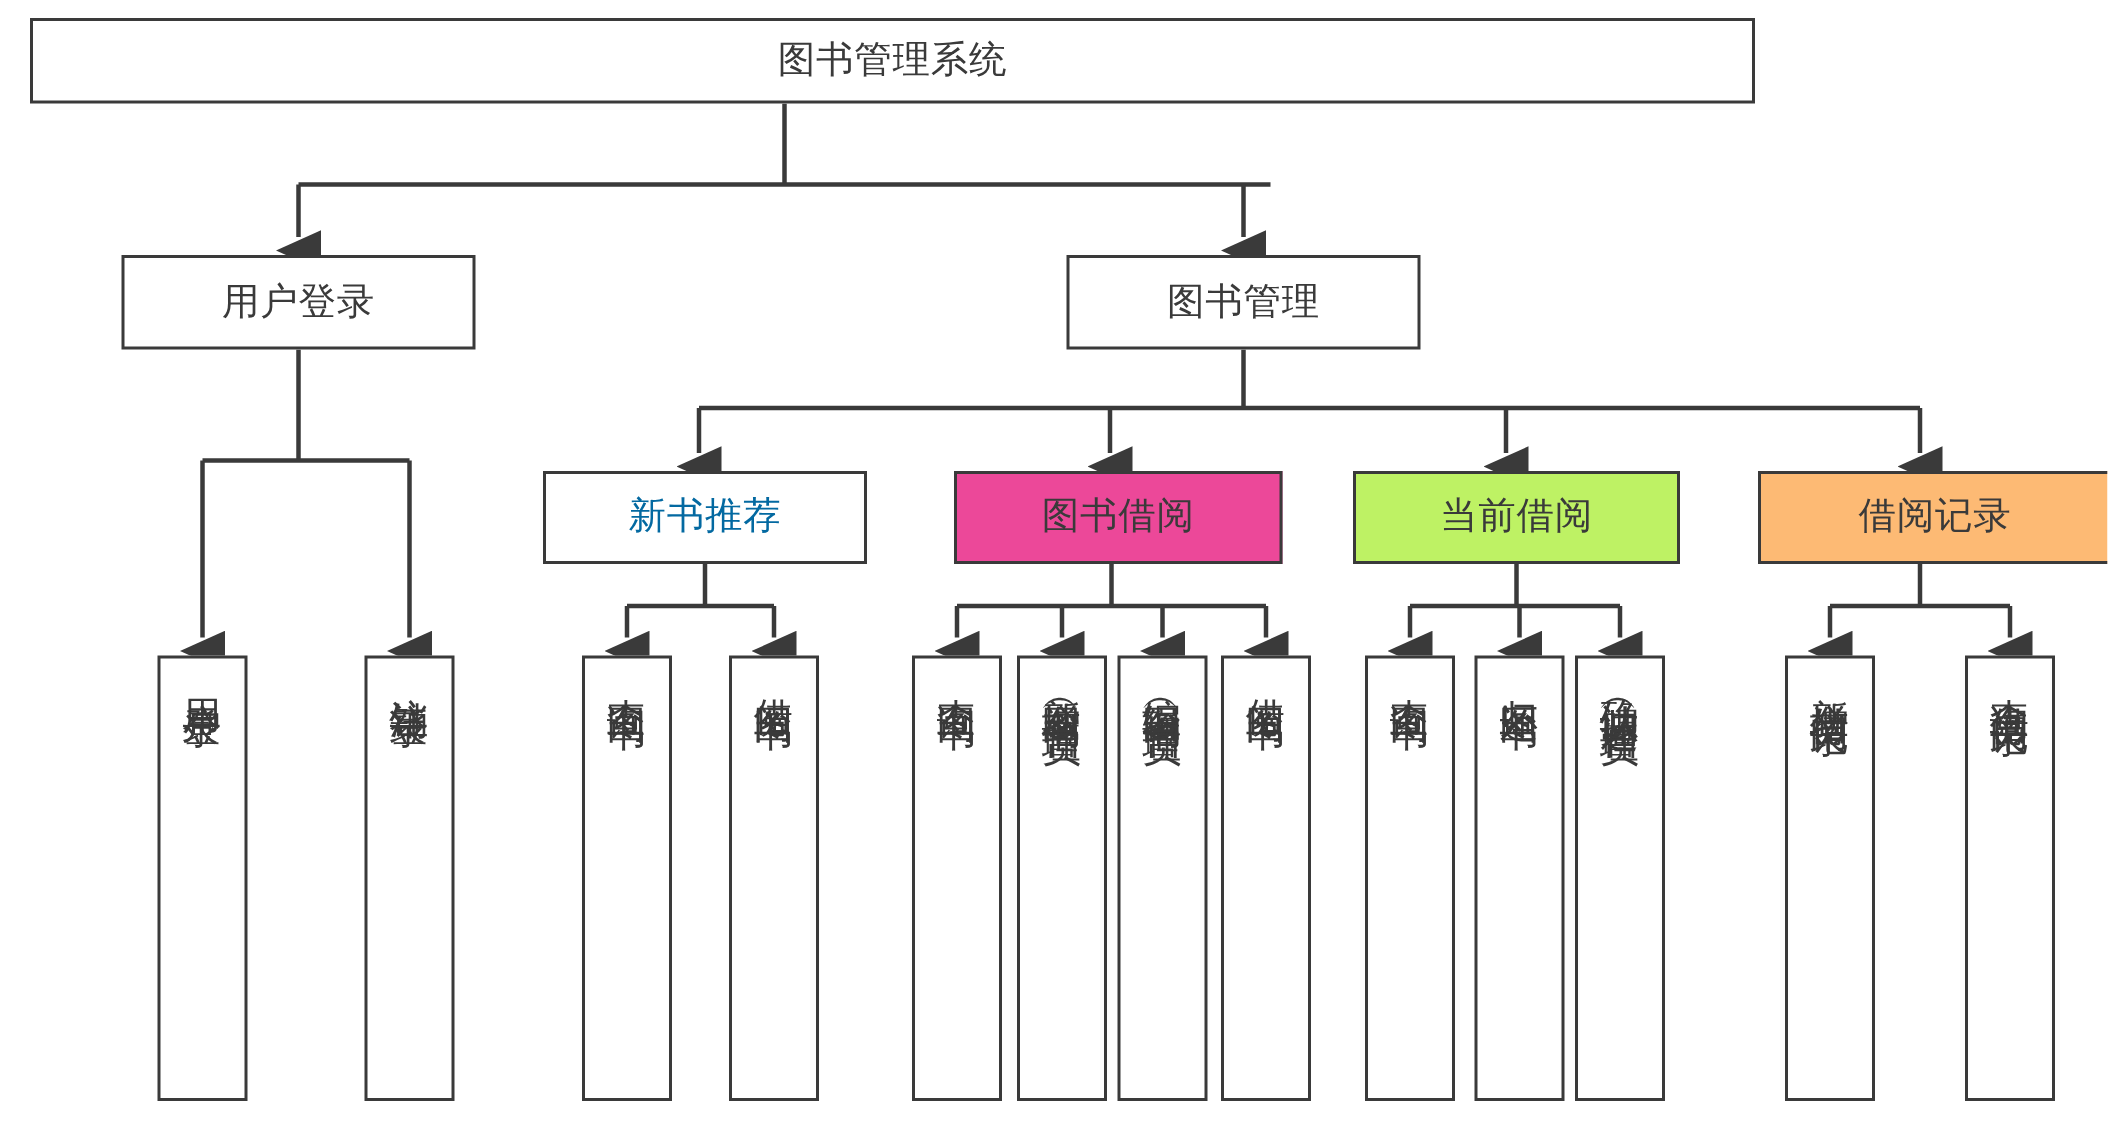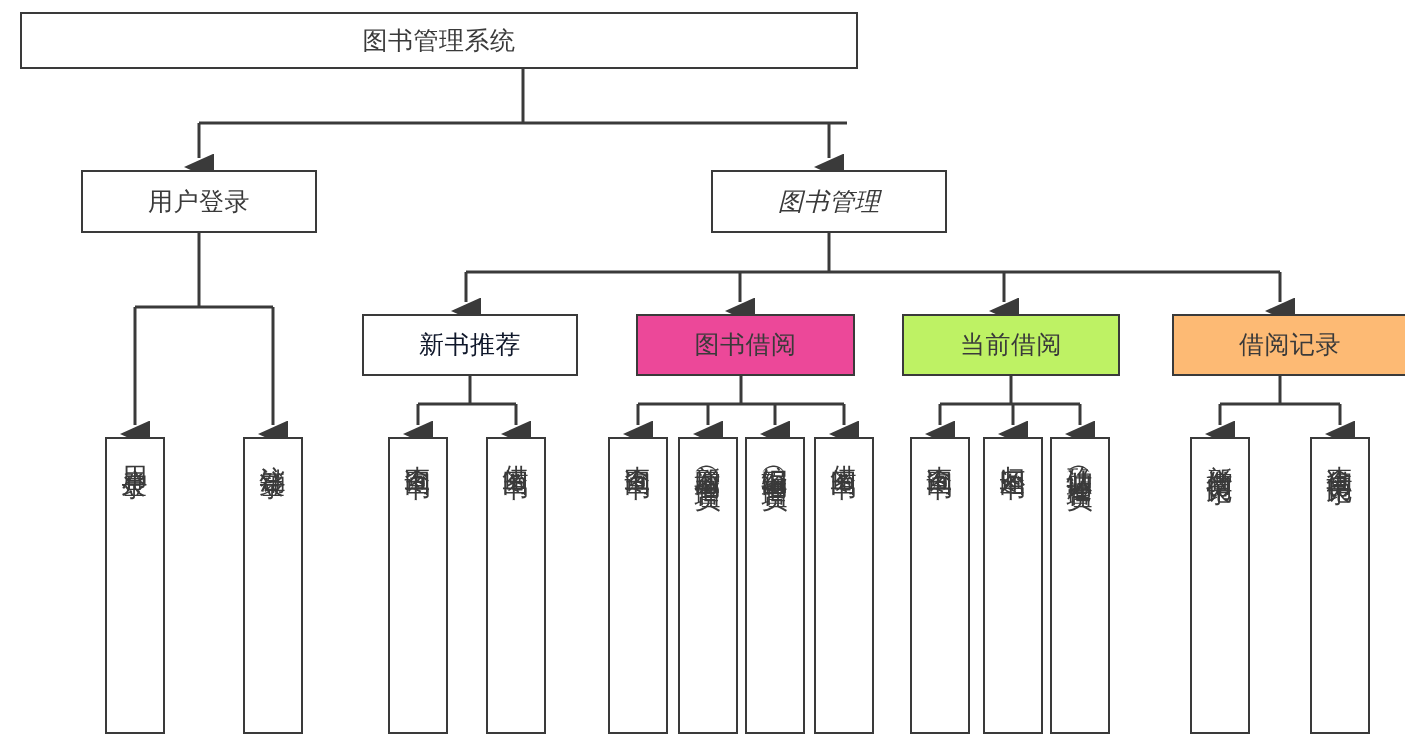--- a/index.html
+++ b/index.html
@@ -117,32 +117,32 @@
       <path d="M1013,404 L1013,425" marker-end="url(#arrow)"></path>
       <path d="M1080,404 L1080,425" marker-end="url(#arrow)"></path>
 
       <path d="M1280,376 L1280,404"></path>
       <path d="M1220,404 L1340,404"></path>
       <path d="M1220,404 L1220,425" marker-end="url(#arrow)"></path>
       <path d="M1340,404 L1340,425" marker-end="url(#arrow)"></path>
     </g>
   </svg>
 
-  <div class="node h" id="n-root" style="left: 20px; top: 12px; width: 838px; height: 57px; border-color: rgb(58, 58, 58); color: rgb(58, 58, 58); background: rgb(255, 255, 255);">
+  <div class="node h" id="n-root" style="left: 20px; top: 12px; width: 1150px; height: 57px; border-color: rgb(58, 58, 58); color: rgb(58, 58, 58); background: rgb(255, 255, 255);">
     <span class="lbl">图书管理系统</span>
   </div>
 
   <div class="node h" id="n-l2-0" style="left: 81px; top: 170px; width: 236px; height: 63px; border-color: rgb(58, 58, 58); color: rgb(58, 58, 58); background: rgb(255, 255, 255);">
     <span class="lbl">用户登录</span>
   </div>
-  <div class="node h" id="n-l2-1" style="left: 711px; top: 170px; width: 236px; height: 63px; border-color: rgb(58, 58, 58); color: rgb(58, 58, 58); background: rgb(255, 255, 255); font-style: italic;">
+  <div class="node h" id="n-l2-1" style="left: 711px; top: 170px; width: 236px; height: 63px; border-color: rgb(58, 58, 58); color: rgb(58, 58, 58); background: rgb(255, 255, 255);">
     <span class="lbl">图书管理</span>
   </div>
 
-  <div class="node h" id="n-l3-0" style="left: 362px; top: 314px; width: 216px; height: 62px; border-color: rgb(58, 58, 58); color: #0f172a; background: rgb(255, 255, 255);">
+  <div class="node h" id="n-l3-0" style="left: 362px; top: 314px; width: 216px; height: 62px; border-color: rgb(58, 58, 58); color: #0369a1; background: rgb(255, 255, 255);">
     <span class="lbl">新书推荐</span>
   </div>
   <div class="node h" id="n-l3-1" style="left: 636px; top: 314px; width: 219px; height: 62px; border-color: rgb(58, 58, 58); color: rgb(58, 58, 58); background: #ec4899;">
     <span class="lbl">图书借阅</span>
   </div>
   <div class="node h" id="n-l3-2" style="left: 902px; top: 314px; width: 218px; height: 62px; border-color: rgb(58, 58, 58); color: rgb(58, 58, 58); background: #bef264;">
     <span class="lbl">当前借阅</span>
   </div>
   <div class="node h" id="n-l3-3" style="left: 1172px; top: 314px; width: 236px; height: 62px; border-color: rgb(58, 58, 58); color: rgb(58, 58, 58); background: #fdba74;">
     <span class="lbl">借阅记录</span>

